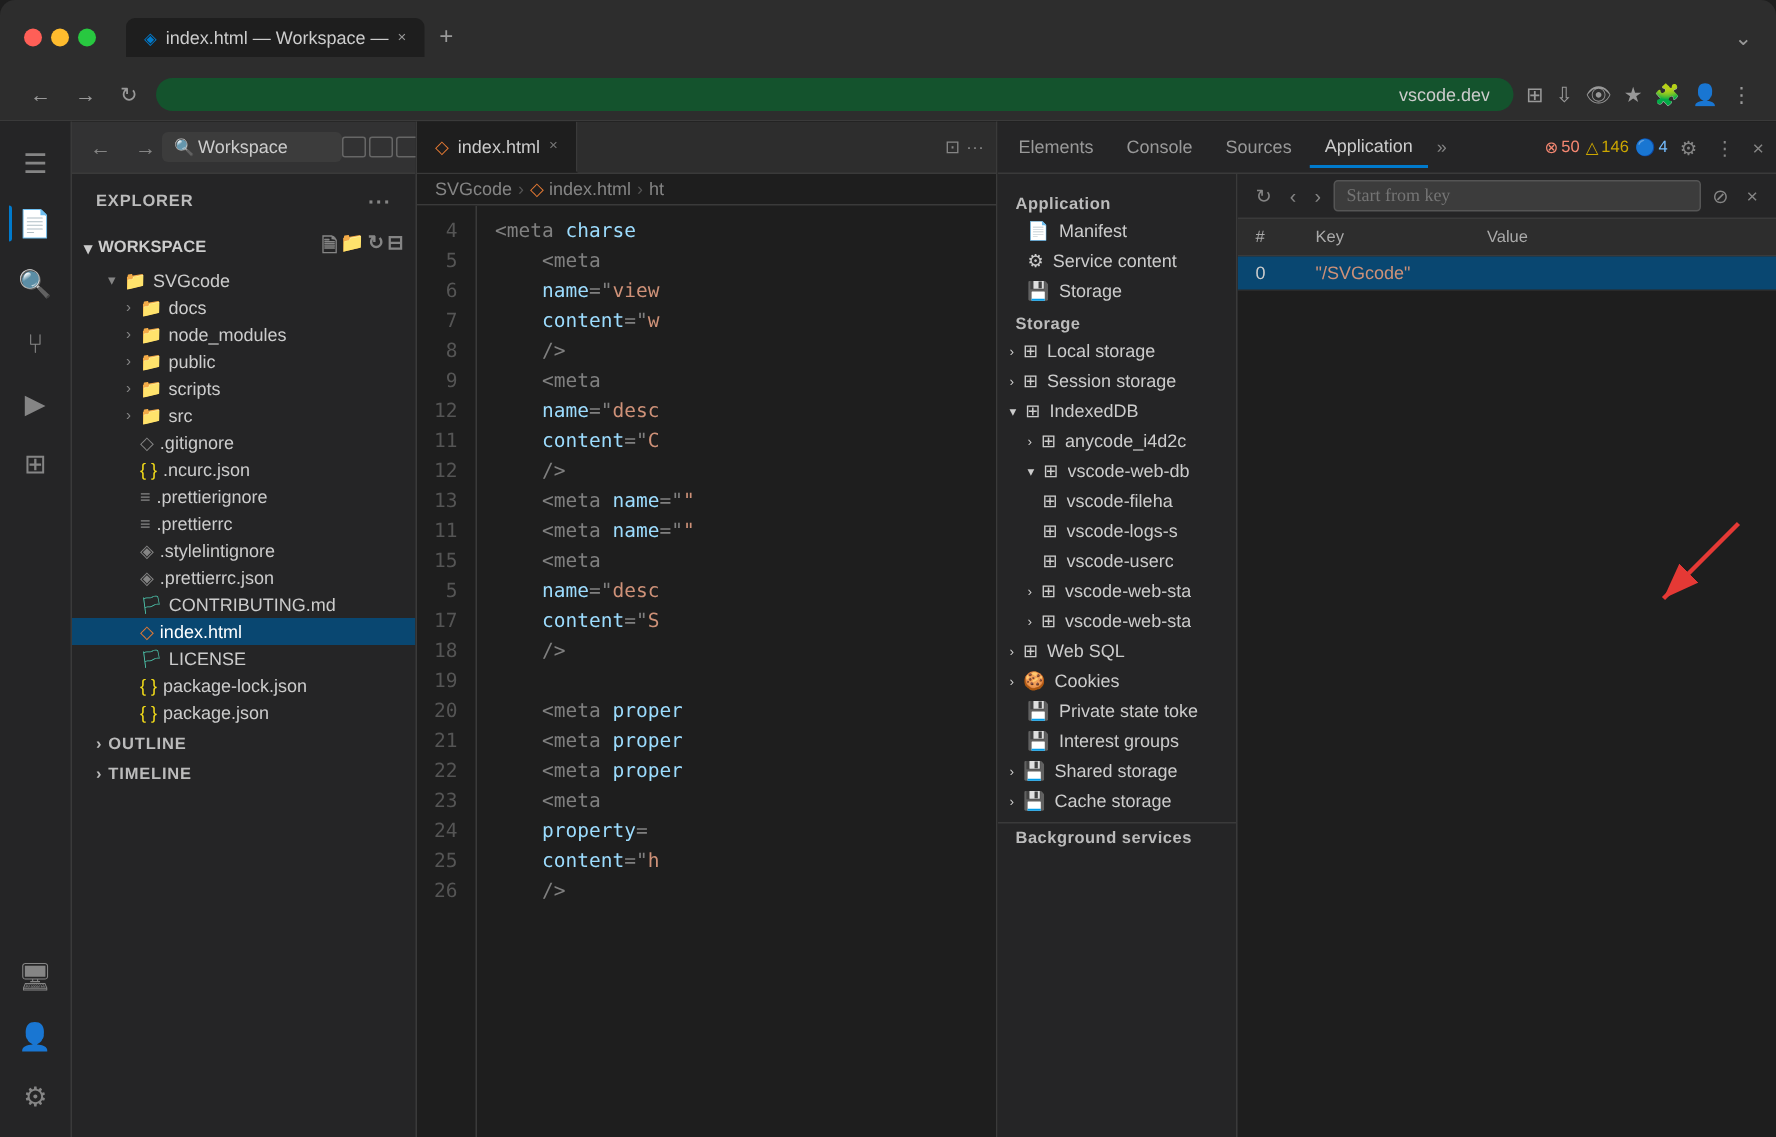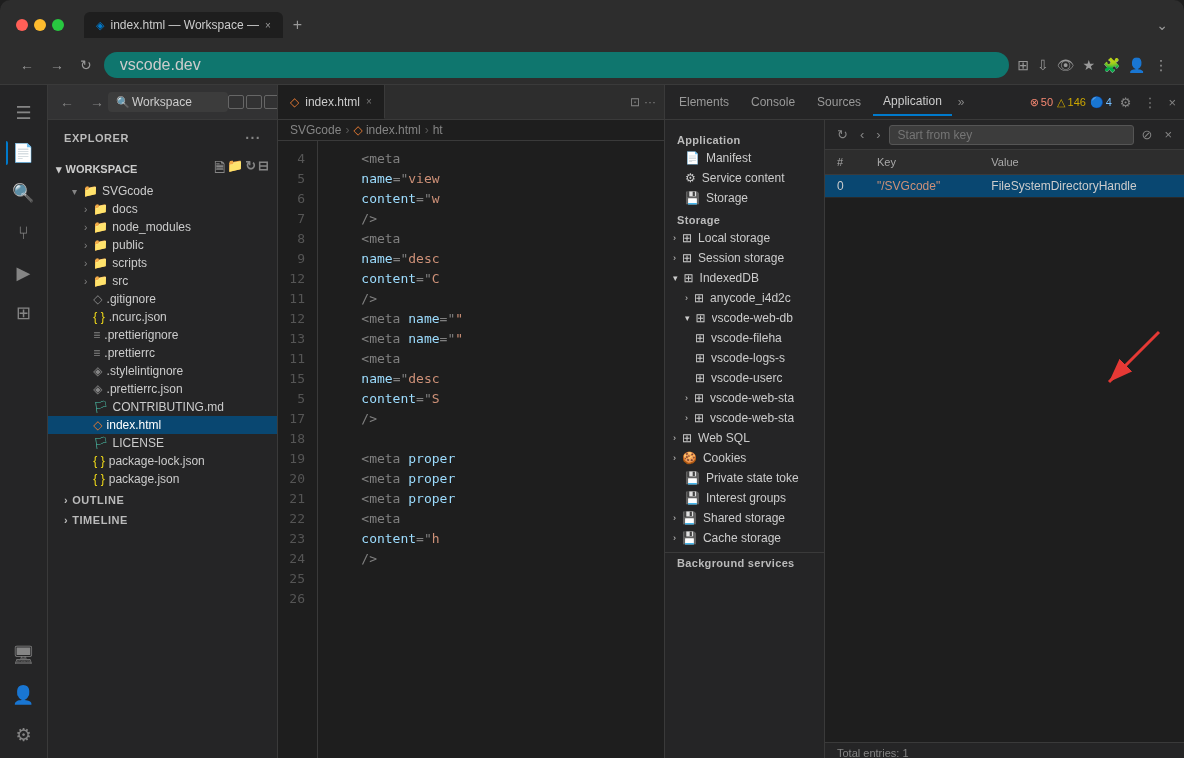--- a/index.html
+++ b/index.html
@@ -85,27 +85,27 @@
       background: none;
       border: none;
       color: #999;
       cursor: pointer;
       font-size: 14px;
       padding: 2px 4px;
     }
     .nav-btn:disabled { opacity: 0.4; cursor: default; }
     .address-bar {
       flex: 1;
-      background: #0f766e;
+      background: #14532d;
       border: none;
       border-radius: 16px;
       padding: 4px 16px;
       color: #cccccc;
-      font-size: 16px;
-      text-align: left;
+      font-size: 12px;
+      text-align: right;
       outline: none;
     }
     .browser-actions {
       display: flex;
       align-items: center;
       gap: 8px;
       color: #999;
       font-size: 14px;
     }
     .browser-action-btn {
@@ -445,20 +445,21 @@
     }
     .app-toolbar-input {
       flex: 1;
       background: #3c3c3c;
       border: 1px solid #555;
       border-radius: 3px;
       padding: 2px 8px;
       color: #cccccc;
       font-size: 12px;
       outline: none;
+      font-family: Liberation Serif, serif;
     }
     .app-table {
       flex: 1;
       overflow: auto;
     }
     .table-header {
       display: flex;
       background: #2d2d2d;
       border-bottom: 1px solid #3a3a3a;
       font-size: 11px;
@@ -787,39 +788,41 @@
         <div>19</div>
           <div>20</div>
           <div>21</div>
           <div>22</div>
           <div>23</div>
         <div>24</div>
           <div>25</div>
           <div>26</div>
       </div>
       <div class="code-content">
+        <div><span class="code-tag">&lt;meta </span><span class="code-attr">charse</span></div>
         <div><span class="code-tag">    &lt;meta</span></div>
         <div><span style="color:transparent;">    </span><span class="code-attr">name</span><span class="code-tag">="</span><span class="code-value">view</span></div>
         <div><span style="color:transparent;">    </span><span class="code-attr">content</span><span class="code-tag">="</span><span class="code-value">w</span></div>
         <div><span class="code-tag">    /&gt;</span></div>
         <div><span class="code-tag">    &lt;meta</span></div>
         <div><span style="color:transparent;">    </span><span class="code-attr">name</span><span class="code-tag">="</span><span class="code-value">desc</span></div>
         <div><span style="color:transparent;">    </span><span class="code-attr">content</span><span class="code-tag">="</span><span class="code-value">C</span></div>
         <div><span class="code-tag">    /&gt;</span></div>
         <div><span class="code-tag">    &lt;meta </span><span class="code-attr">name</span><span class="code-tag">="</span><span class="code-value">"</span></div>
         <div><span class="code-tag">    &lt;meta </span><span class="code-attr">name</span><span class="code-tag">="</span><span class="code-value">"</span></div>
         <div><span class="code-tag">    &lt;meta</span></div>
         <div><span style="color:transparent;">    </span><span class="code-attr">name</span><span class="code-tag">="</span><span class="code-value">desc</span></div>
         <div><span style="color:transparent;">    </span><span class="code-attr">content</span><span class="code-tag">="</span><span class="code-value">S</span></div>
         <div><span class="code-tag">    /&gt;</span></div>
         <div></div>
         <div><span class="code-tag">    &lt;meta </span><span class="code-attr">proper</span></div>
         <div><span class="code-tag">    &lt;meta </span><span class="code-attr">proper</span></div>
         <div><span class="code-tag">    &lt;meta </span><span class="code-attr">proper</span></div>
         <div><span class="code-tag">    &lt;meta</span></div>
+        <div><span style="color:transparent;">    </span><span class="code-attr">property</span><span class="code-tag">=</span></div>
         <div><span style="color:transparent;">    </span><span class="code-attr">content</span><span class="code-tag">="</span><span class="code-value">h</span></div>
         <div><span class="code-tag">    /&gt;</span></div>
       </div>
     </div>
   </div>
 
   <div class="devtools-panel">
 
     <div class="devtools-tabs">
       <div class="devtools-tab">
@@ -961,34 +964,30 @@
         </div>
         <div class="app-table">
           <div class="table-header">
             <div class="table-col table-col-hash">#</div>
             <div class="table-col table-col-key">Key</div>
             <div class="table-col table-col-value">Value</div>
           </div>
           <div class="table-row table-row-selected">
             <div class="table-col table-col-hash">0</div>
             <div class="table-col table-col-key key-value">"/SVGcode"</div>
-            <div class="table-col table-col-value value-value">FileSystemDirectoryHandle</div>
           </div>
         </div>
 
         <div style="position:relative;">
           <svg class="red-arrow" width="80" height="80" viewBox="0 0 80 80" style="position:absolute; right:10px; top:-420px; pointer-events:none;">
             <defs>
               <marker id="arrowhead" markerWidth="8" markerHeight="6" refX="8" refY="3" orient="auto">
                 <polygon points="0 0, 8 3, 0 6" fill="#e53935"></polygon>
               </marker>
             </defs>
             <line x1="65" y1="10" x2="15" y2="60" stroke="#e53935" stroke-width="3" marker-end="url(#arrowhead)"></line>
           </svg>
         </div>
 
-        <div class="table-footer">
-          <span>Total entries: 1</span>
-        </div>
       </div>
     </div>
   </div>
 </div>
 
 </body></html>

